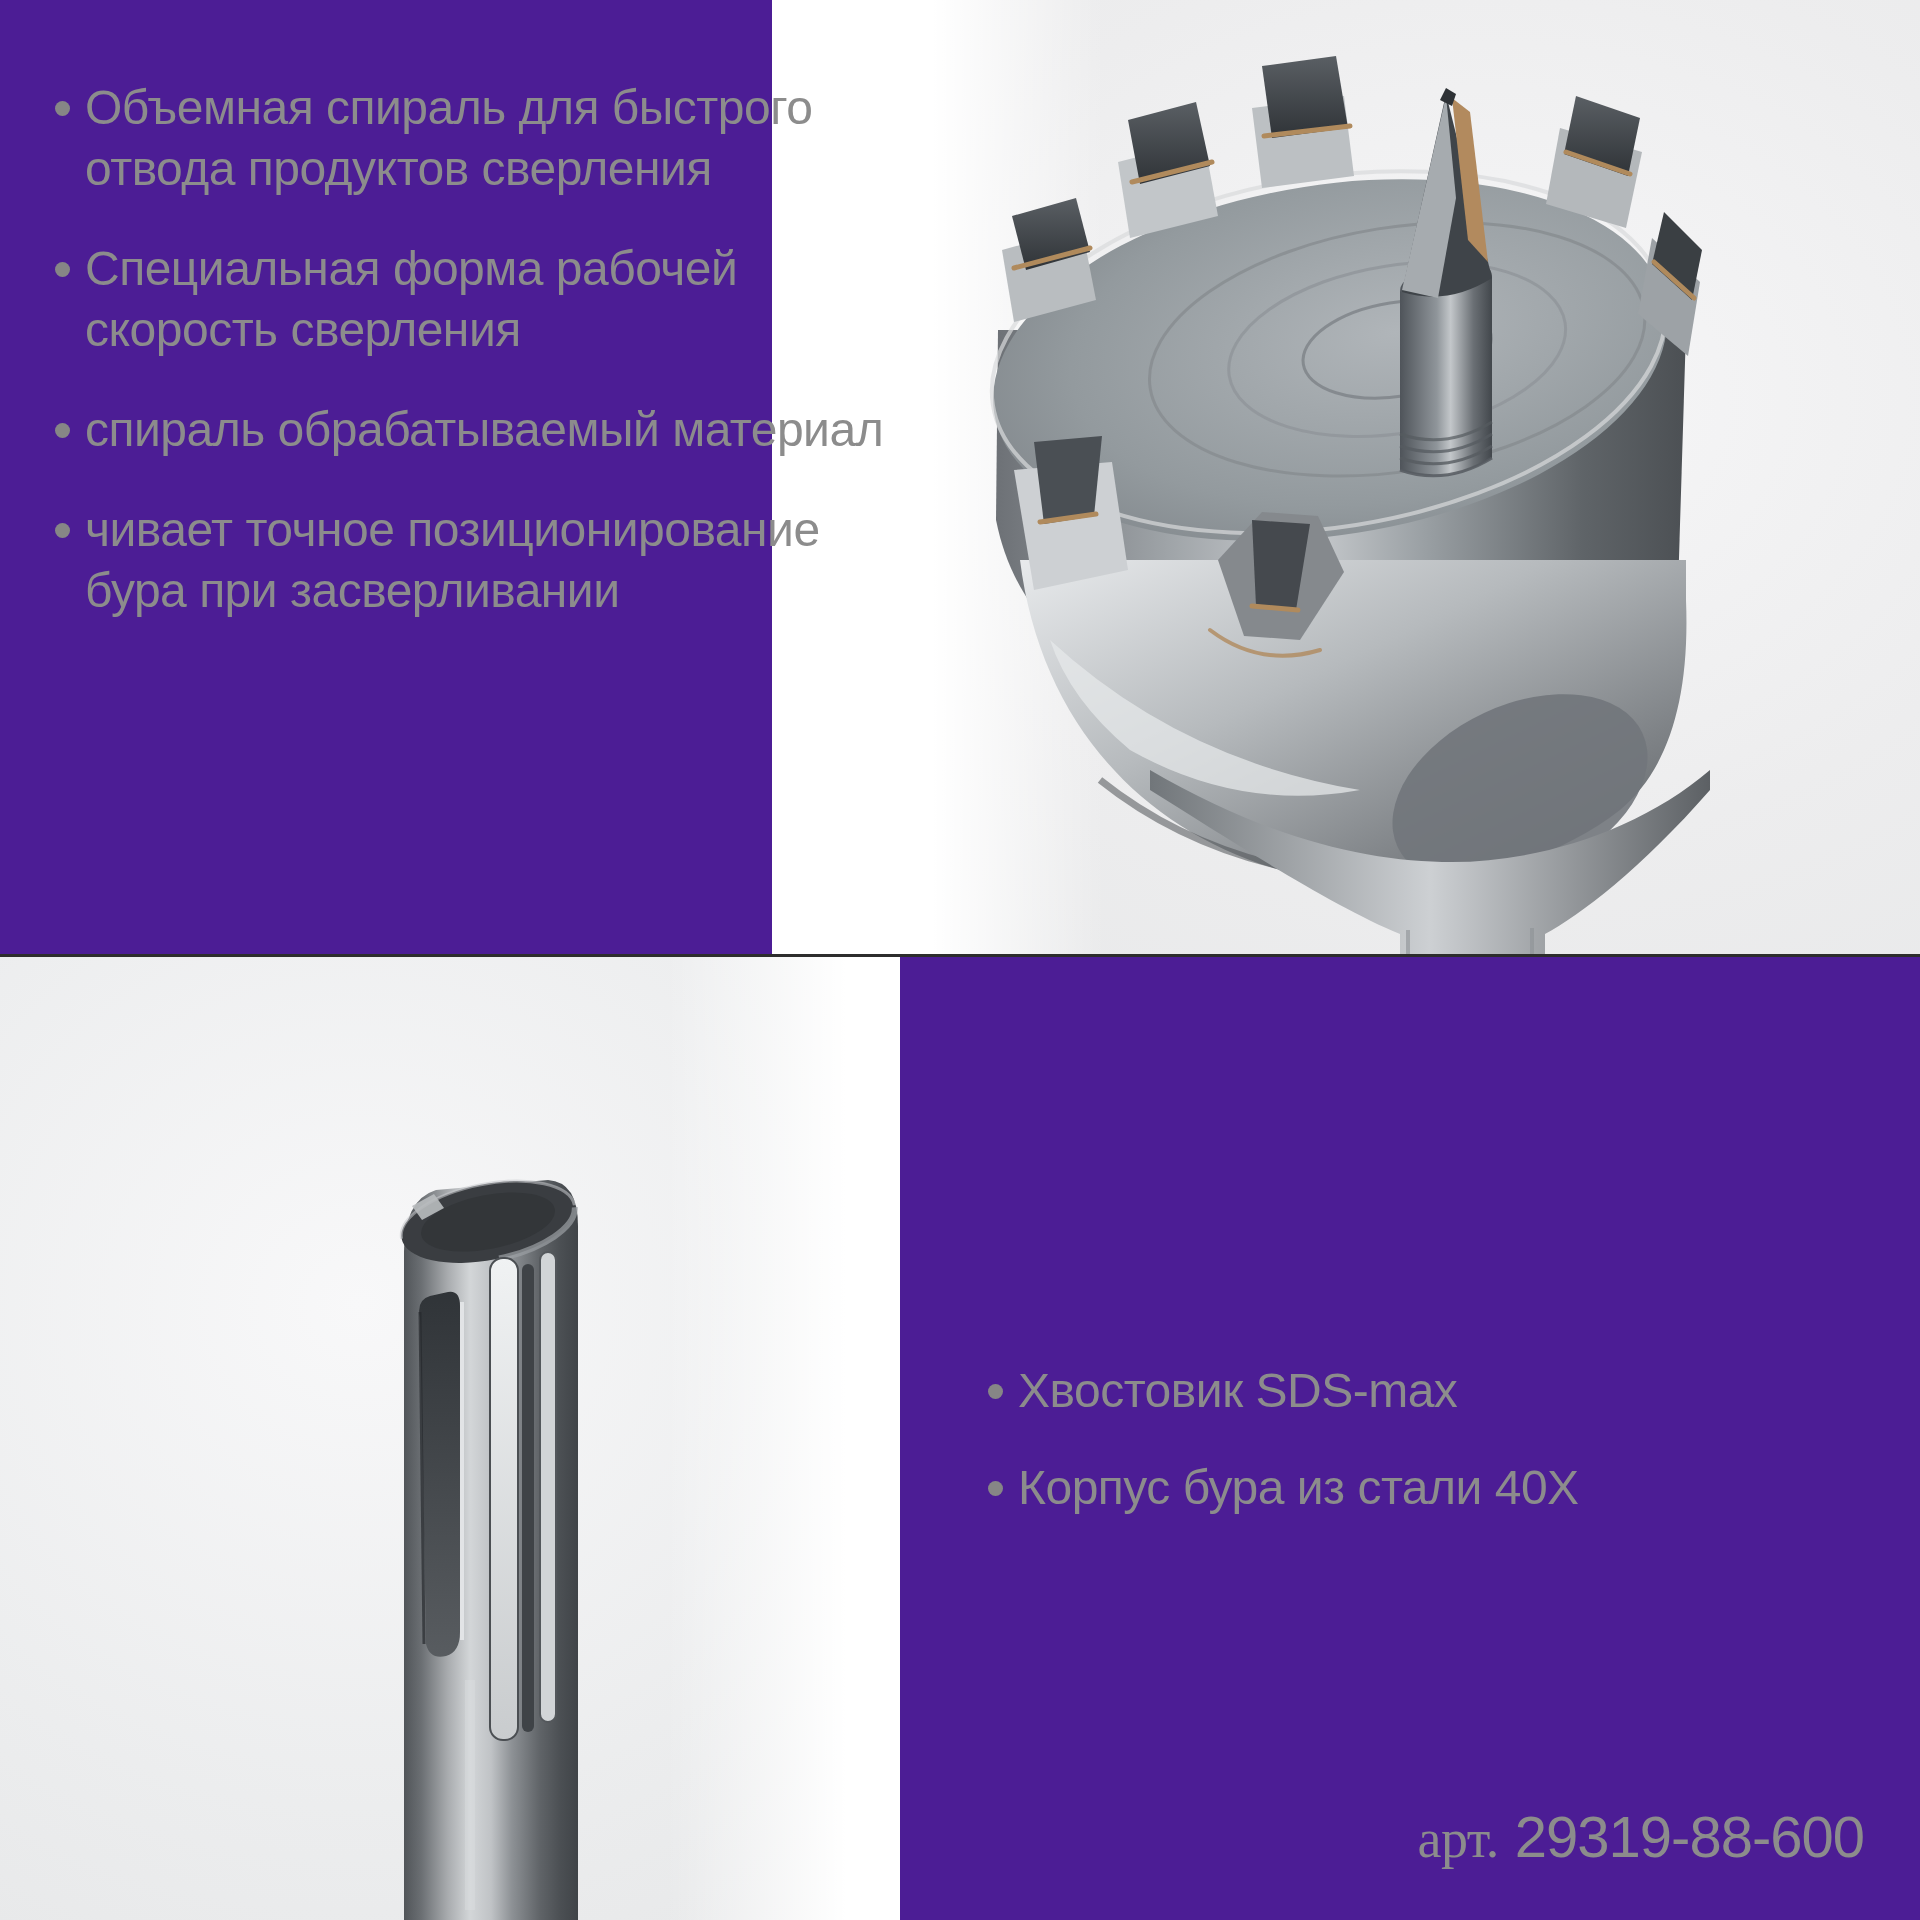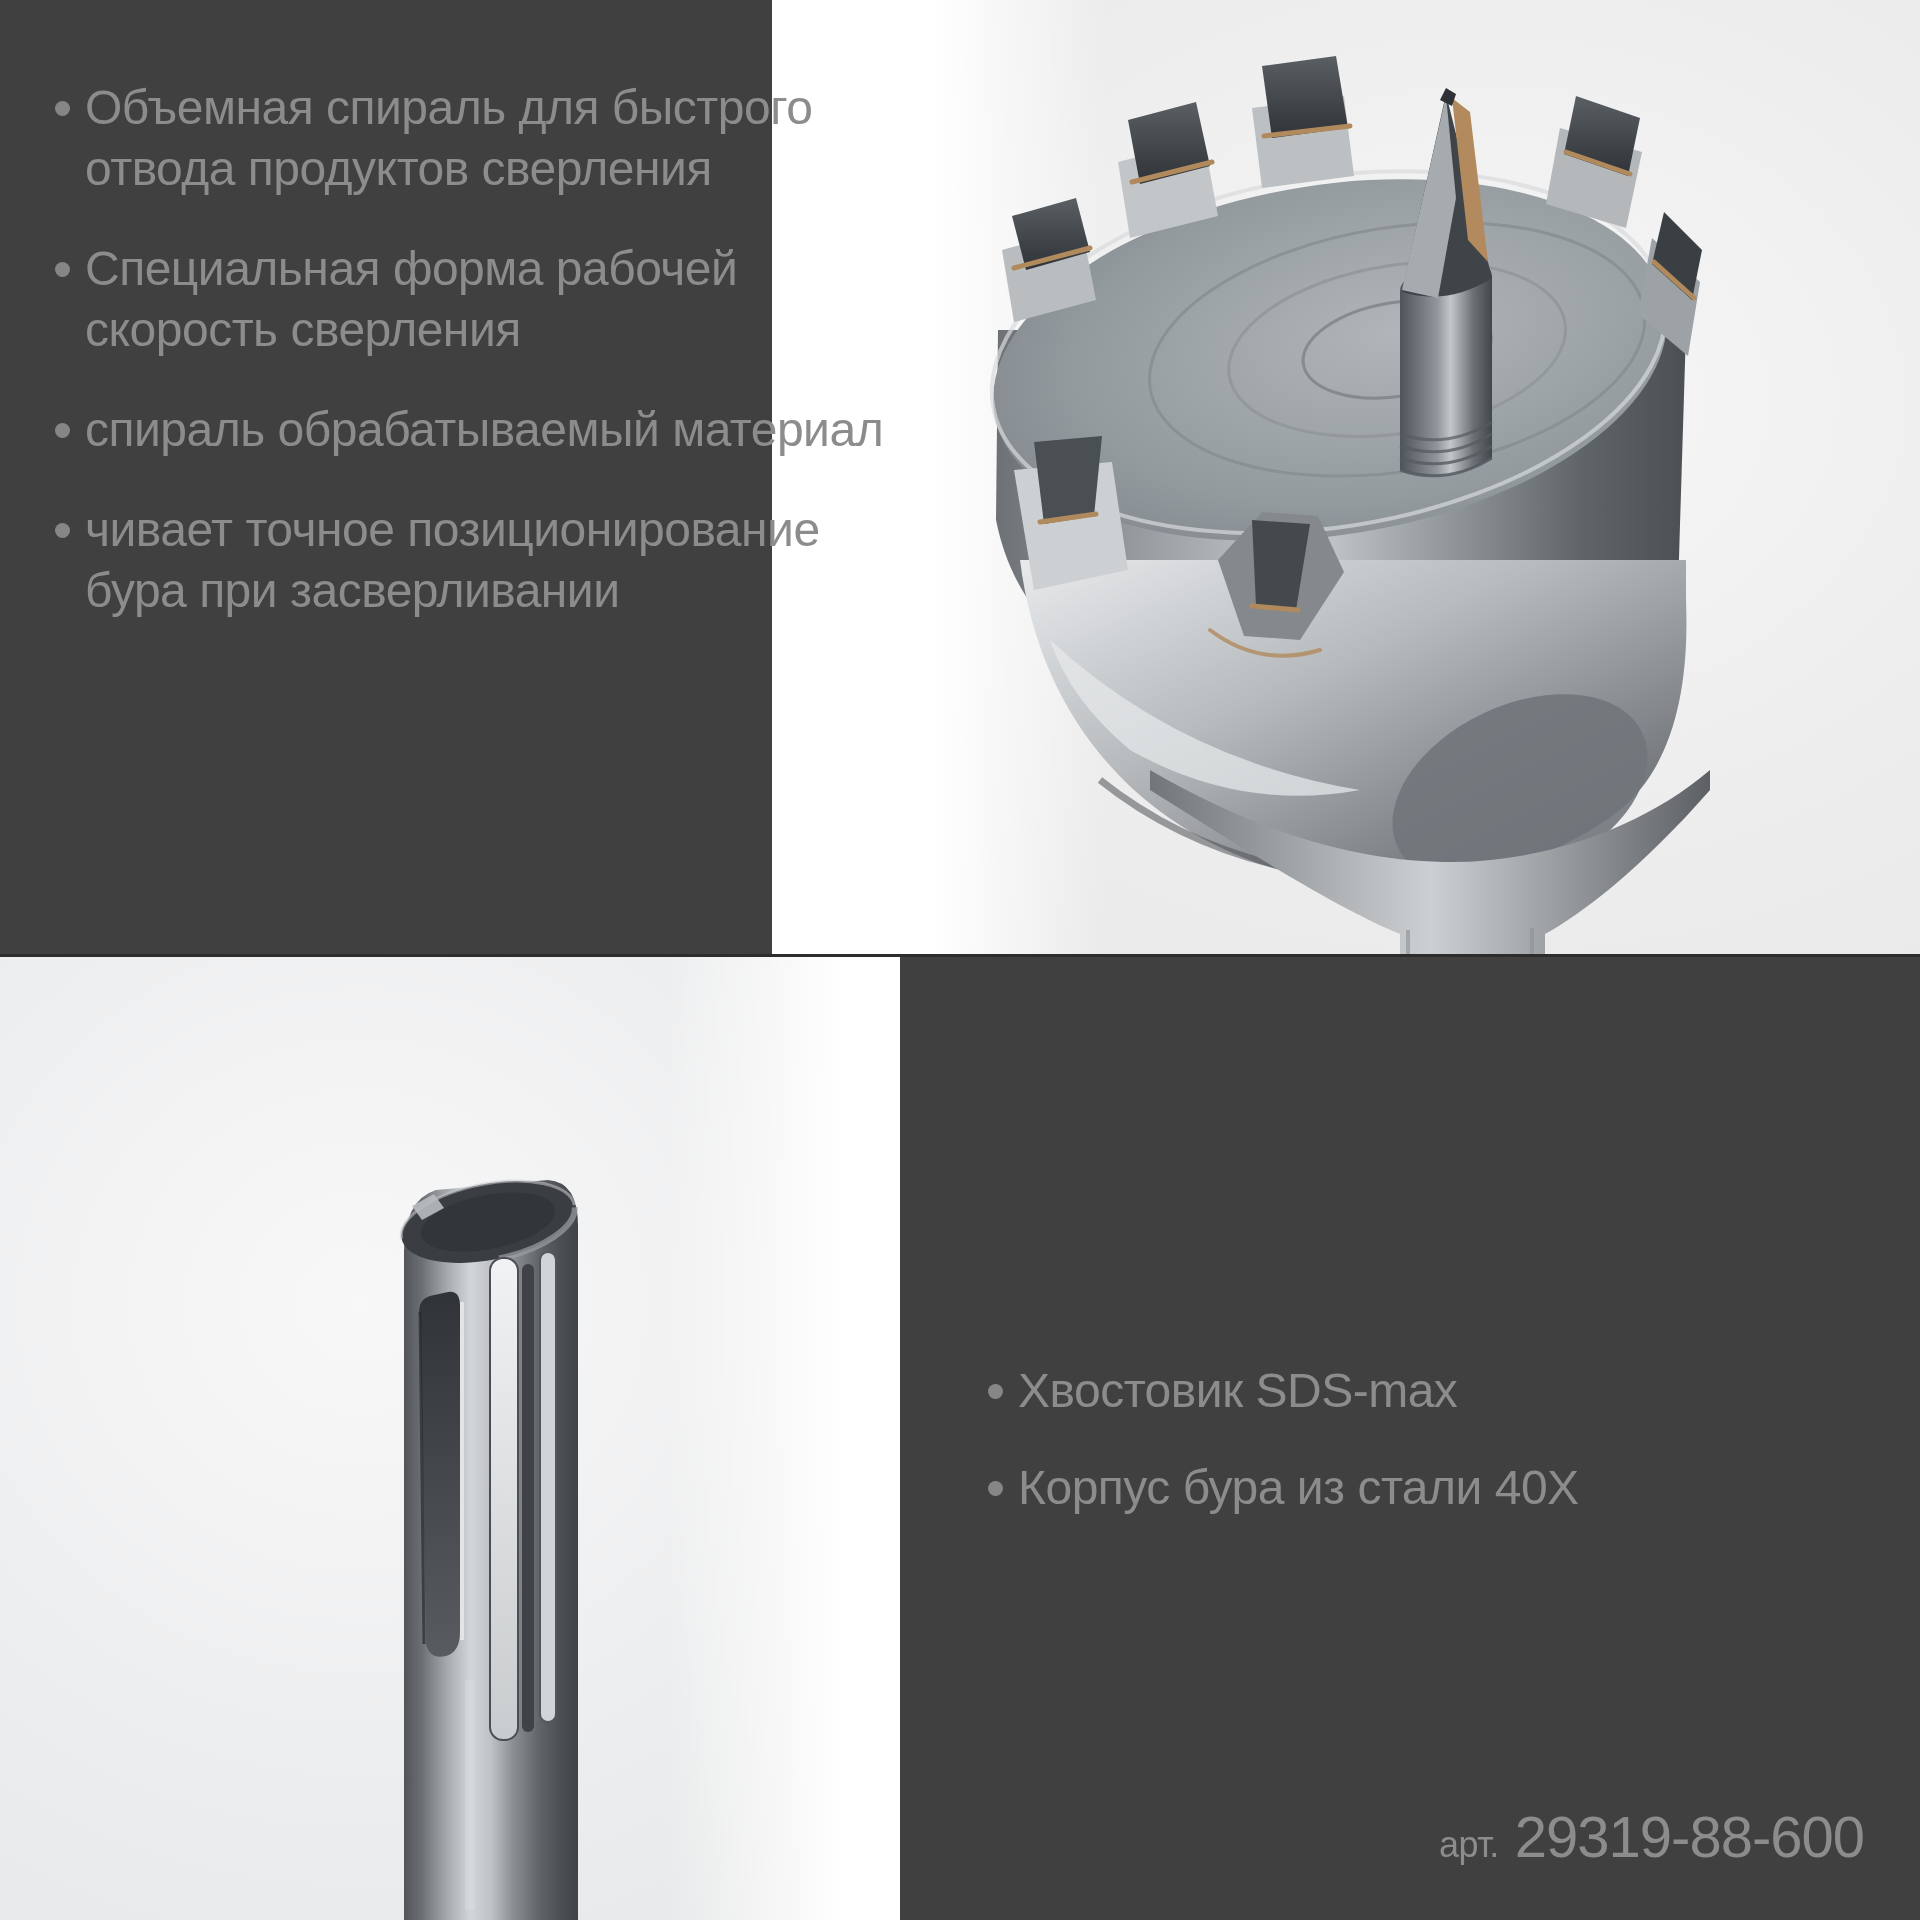--- a/index.html
+++ b/index.html
@@ -1,17 +1,17 @@
 <!DOCTYPE html>
 <html><head>
 <meta charset="utf-8">
 <style>
   html,body{margin:0;padding:0;background:#fff;}
   .canvas{
-    position:relative;width:1920px;height:1920px;overflow:hidden;background:#404040;
+    position:relative;width:1920px;height:1920px;overflow:hidden;background:#4c1d95;
     font-family:"Liberation Sans", sans-serif;
   }
   
   .photo{position:absolute;}
   .photo-tr{
     left:772px;top:0;width:1148px;height:954px;
     background:
       linear-gradient(90deg,#ffffff 0%,#ffffff 14%,rgba(255,255,255,0) 29%),
       radial-gradient(100% 90% at 62% 42%, #f7f7f8 0%, #ededee 52%, #e6e7e8 100%);
   }
@@ -27,21 +27,21 @@
   ul.features{list-style:none;margin:0;padding:0;position:absolute;}
   .features li{position:relative;margin:0 0 39px 0;}
   .features .line{display:block;white-space:nowrap;
     font-size:48px;line-height:61px;letter-spacing:-0.5px;color:#8c8c8c;font-weight:400;}
   .features .dot{position:absolute;left:-30px;top:24px;width:15px;height:15px;border-radius:50%;background:#868686;}
   .features-left{left:85px;top:77px;}
   .features-right{left:1018px;top:1360px;}
   .features-right li{margin-bottom:36px;}
   
   .article{position:absolute;top:1803px;right:56px;display:flex;align-items:baseline;gap:16px;color:#8c8c8c;}
-  .article-prefix{font-size:36px;letter-spacing:-0.5px;}
+  .article-prefix{font-size:54px;letter-spacing:-0.5px;font-family:Liberation Serif, serif;}
   .article-value{font-size:58px;letter-spacing:-1px;}
 </style>
 </head>
 <body>
 
 <div class="canvas">
 
   <div class="photo photo-tr">
     <svg viewBox="772 0 1148 954" preserveAspectRatio="none">
       <defs>

